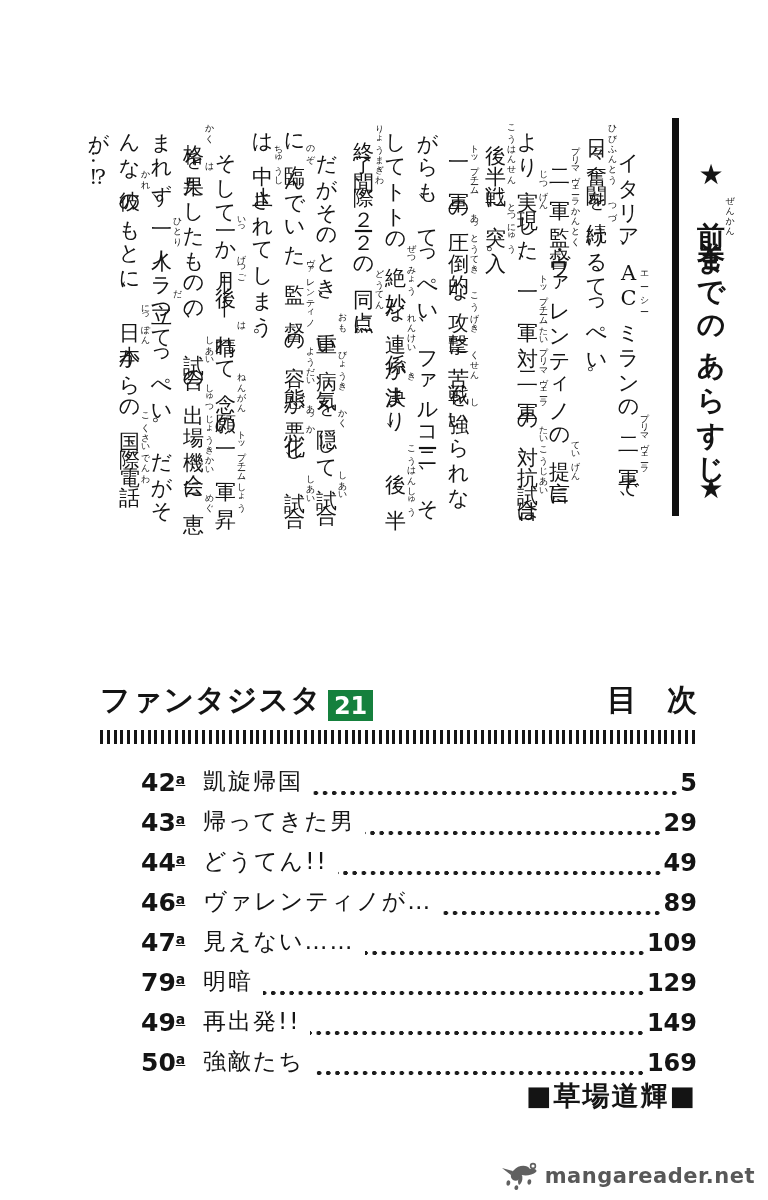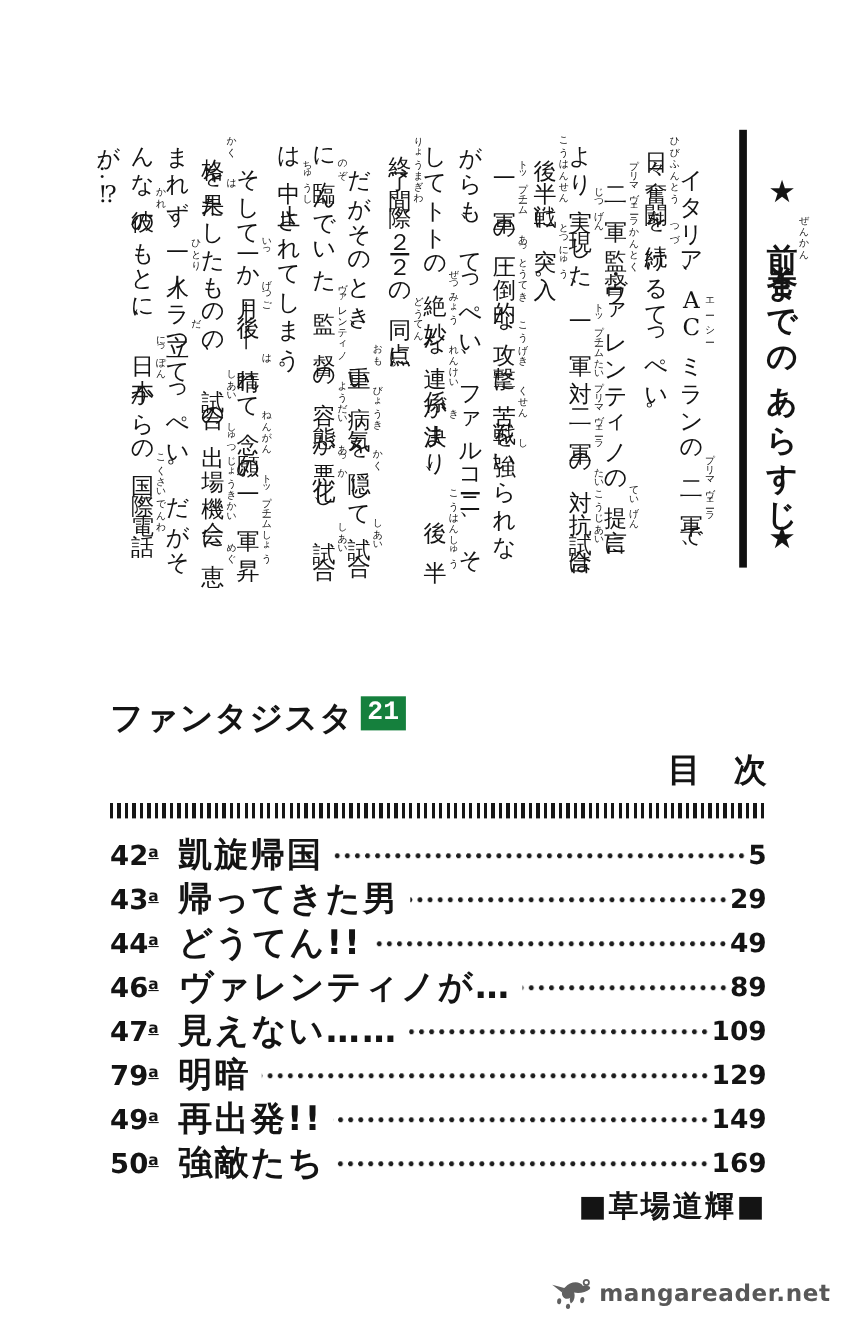--- a/index.html
+++ b/index.html
@@ -29,39 +29,39 @@
   .body-cols p {
     margin: 0; font-size: 21px; line-height: 31px;
     text-indent: 21px; letter-spacing: 1px;
   }
   ruby { ruby-position: over; }
   rt { font-size: 9px; line-height: 1; letter-spacing: 0; font-weight: normal; }
   .upright { text-orientation: upright; }
 
   
   #toc { position: absolute; top: 633px; left: 100px; width: 597px; }
-  .toc-head { display: flex; align-items: flex-start; font-family: Liberation Mono, monospace; }
+  .toc-head { display: flex; align-items: flex-end; }
   .series-title { font-size: 30px; font-weight: bold; letter-spacing: 1px; }
   .volume-box {
     background: #15803d; color: #fff; font-size: 24px; font-weight: bold;
     padding: 4px 6px 3px 6px; margin-left: 6px; line-height: 1;
   }
   .index-label { margin-left: auto; font-size: 30px; font-weight: bold; margin-top: 47px; }
   .toc-divider {
     height: 14px; margin-top: 9px;
     background: repeating-linear-gradient(90deg, #161616 0 3px, transparent 3px 6.8px);
   }
   .toc-rows { margin-top: 13px; }
-  .toc-row { display: flex; align-items: center; height: 40px; }
+  .toc-row { display: flex; align-items: flex-end; height: 40px; margin-left: 41px; }
   .ch-num { font-size: 25px; font-weight: bold; width: 62px; flex: none; }
   .ch-ord {
     font-size: 14px; font-weight: bold; text-decoration: underline;
     position: relative; top: -7px;
   }
-  .ch-title { font-size: 31px; font-weight: bold; letter-spacing: 2px; white-space: nowrap; flex: none; }
+  .ch-title { font-size: 23px; font-weight: normal; letter-spacing: 2px; white-space: nowrap; flex: none; }
   .ch-leader {
     flex: 1 1 auto; height: 8px; margin: 2px 1px 0 10px;
     background-image: radial-gradient(circle at 4px 4px, #1c1c1c 2px, transparent 2.5px);
     background-size: 9.2px 8px; background-repeat: repeat-x; background-position: right 0 top 0;
   }
   .ch-page { font-size: 24px; font-weight: bold; text-align: right; flex: none; }
 
   
   #author {
     position: absolute; top: 1078px; right: 71px;

